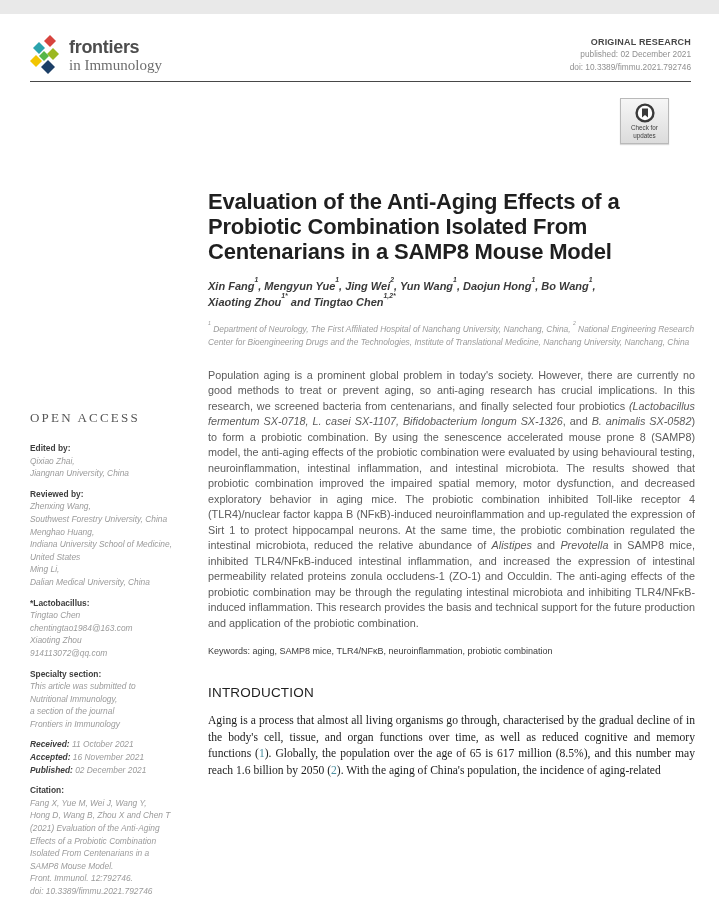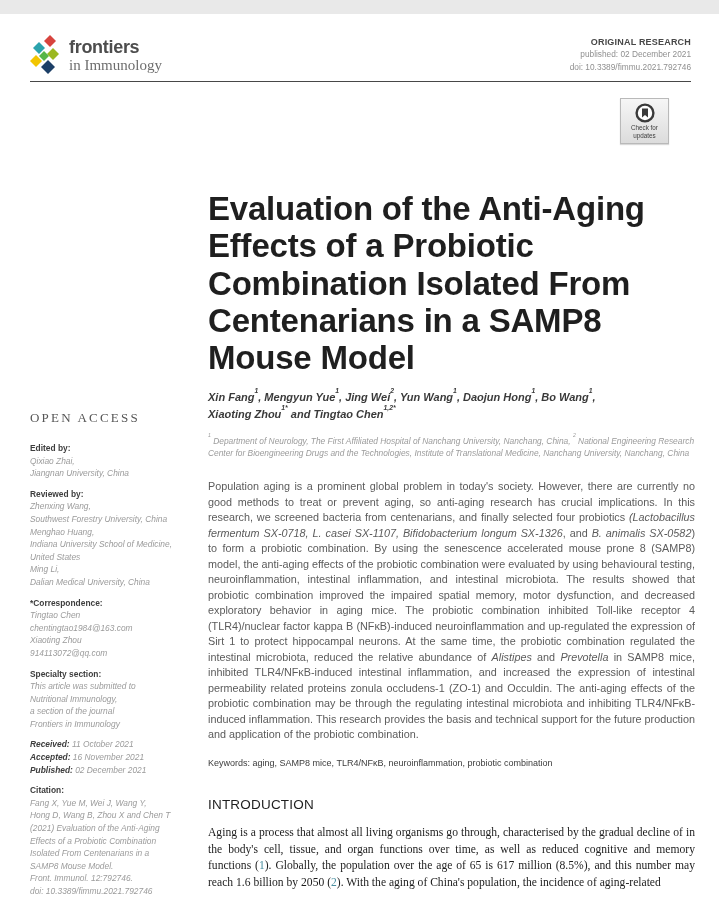--- a/index.html
+++ b/index.html
@@ -36,21 +36,21 @@
     font-family:"Liberation Serif", serif; font-size:13px; letter-spacing:2.2px;
     color:#565656; margin-bottom:16px;
   }
   .sb-block { margin-bottom:8px; }
   .sb-label { font-size:8.4px; font-weight:bold; color:#3d3d3d; line-height:12.6px; }
   .sb-line { font-size:8.4px; font-style:italic; color:#9b9b9b; line-height:12.6px; }
   .sb-line b { color:#3d3d3d; font-weight:bold; }
   .sb-line.link { color:#9b9b9b; }
   
   .main { position:absolute; top:176px; left:208px; width:487px; }
-  .title { font-size:33px; font-weight:bold; color:#1f1f1f; line-height:1.13; letter-spacing:-0.2px; }
+  .title { font-size:22px; font-weight:bold; color:#1f1f1f; line-height:1.13; letter-spacing:-0.2px; }
   .authors { margin-top:13px; font-size:11px; font-weight:bold; font-style:italic; color:#3a3a3a; line-height:1.45; }
   .affiliations { margin-top:11px; font-size:8.4px; font-style:italic; color:#9b9b9b; line-height:1.55; }
   .abstract { margin-top:19px; font-size:10.8px; color:#5b5b5b; line-height:15.5px; text-align:justify; }
   .keywords { margin-top:15px; font-size:9px; font-weight:normal; color:#3c3c3c; }
   .section-heading { margin-top:29px; font-size:13.5px; font-weight:normal; color:#1f1f1f; letter-spacing:0.2px; }
   .body-para {
     margin-top:13px; font-family:"Liberation Serif", serif; font-size:11.6px;
     color:#1c1c1c; line-height:16.6px; text-align:justify;
   }
   sup.s { font-size:0.62em; position:relative; top:-0.45em; }
@@ -114,21 +114,21 @@
           <div class="sb-label">Reviewed by:</div>
           <div class="sb-line">Zhenxing Wang,</div>
           <div class="sb-line">Southwest Forestry University, China</div>
           <div class="sb-line">Menghao Huang,</div>
           <div class="sb-line">Indiana University School of Medicine,</div>
           <div class="sb-line">United States</div>
           <div class="sb-line">Ming Li,</div>
           <div class="sb-line">Dalian Medical University, China</div>
         </div>
         <div class="sb-block">
-          <div class="sb-label">*Correspondence:</div>
+          <div class="sb-label">*Lactobacillus:</div>
           <div class="sb-line">Tingtao Chen</div>
           <div class="sb-line link">chentingtao1984@163.com</div>
           <div class="sb-line">Xiaoting Zhou</div>
           <div class="sb-line link">914113072@qq.com</div>
         </div>
         <div class="sb-block">
           <div class="sb-label">Specialty section:</div>
           <div class="sb-line">This article was submitted to</div>
           <div class="sb-line">Nutritional Immunology,</div>
           <div class="sb-line">a section of the journal</div>

